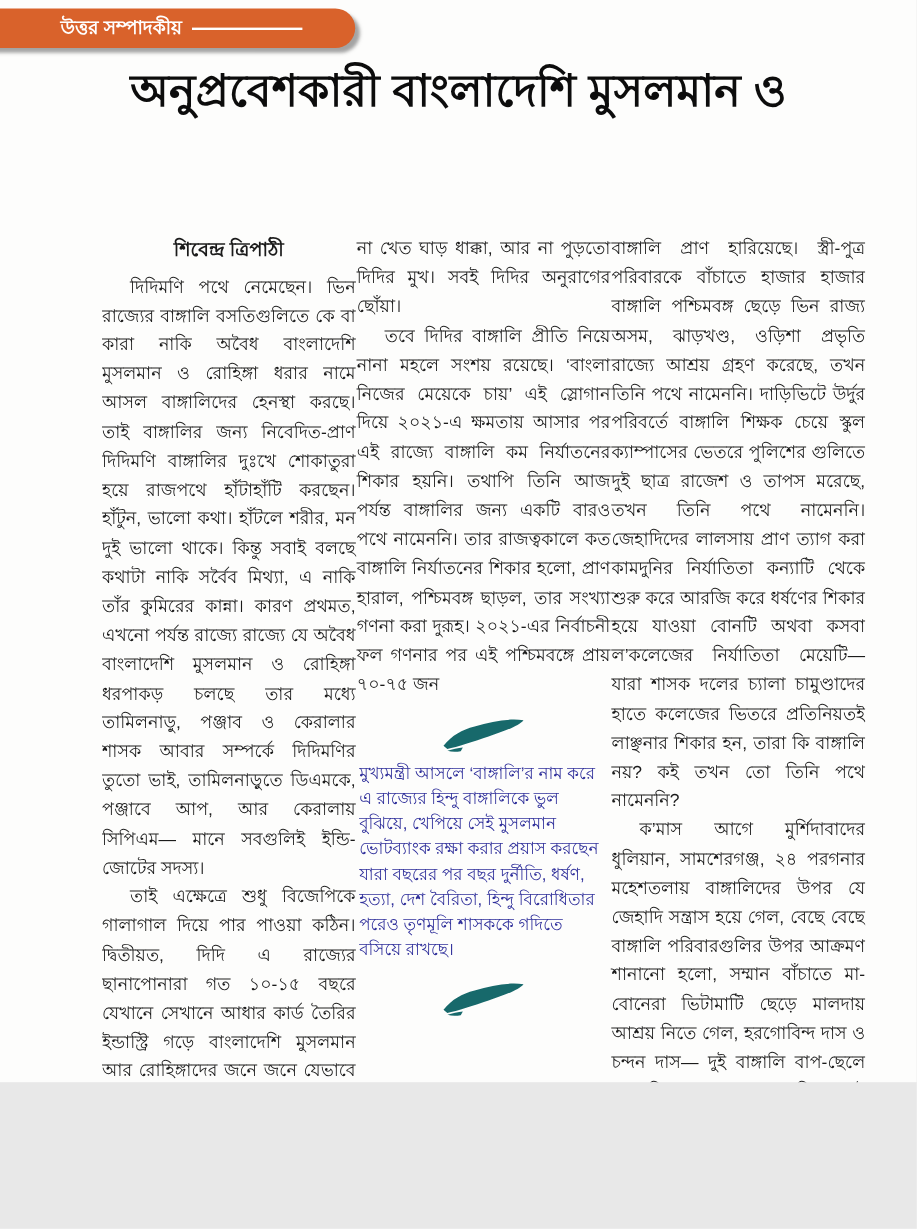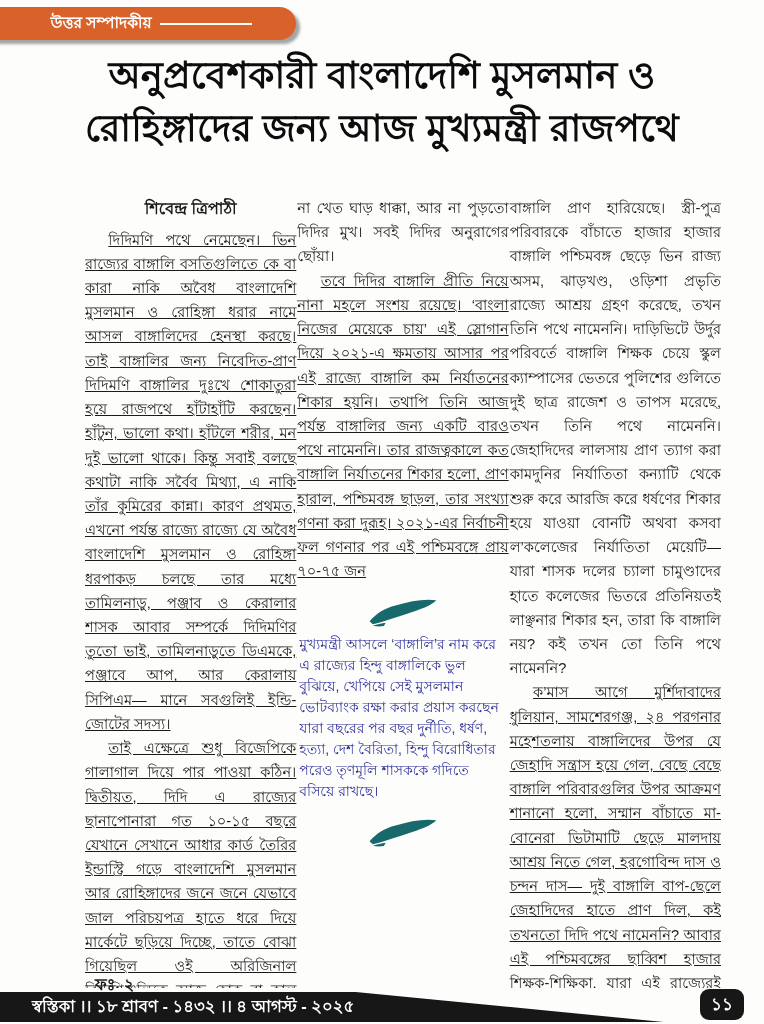--- a/index.html
+++ b/index.html
@@ -4,21 +4,21 @@
 <style>
   :root{
     --accent_orange:#d9622b;
     --brush_teal:#17696b;
     --quote_navy:#30309b;
     --footer_black:#171717;
   }
   html,body{margin:0;padding:0;background:#e8e8e8;}
   .page{
     position:relative;
-    width:764px;height:1024px;
+    width:764px;height:902px;
     background:#fdfdfc;
     overflow:hidden;
     font-family:"Liberation Sans", sans-serif;
     color:#1b1b1b;
     margin:0 auto;
   }
   
   .header-tab{
     position:absolute;left:-28px;top:7px;
     width:324px;height:33px;
@@ -49,21 +49,21 @@
   }
   .col{
     flex:1 1 0;min-width:0;
     font-size:14.6px;line-height:1.66;text-align:justify;
   }
   .byline{
     text-align:center;font-weight:700;font-size:16px;
     margin:0 0 5px 0;
   }
   .para{margin:0;}
-  .para.indent{text-indent:1.6em;text-decoration:underline;}
+  .para.indent{text-indent:1.6em;}
   .brush-wrap{text-align:center;margin:14px 0 8px 0;line-height:0;}
   .brush-wrap svg{width:74px;height:28px;transform:rotate(-4deg);}
   .brush-wrap.bottom{margin-top:16px;}
   .pull-quote{
     margin:6px 2px 0 2px;
     color:var(--quote_navy);
     font-weight:400;font-size:14px;line-height:1.5;
     text-align:left;text-indent:0;
   }
   
@@ -96,21 +96,20 @@
 
 <div class="page">
 
   <div class="header-tab">
     <span class="tab-label">উত্তর সম্পাদকীয়</span>
     <span class="tab-rule"></span>
   </div>
 
   <div class="headline">
     <div>অনুপ্রবেশকারী বাংলাদেশি মুসলমান ও</div>
-    <div>রোহিঙ্গাদের জন্য আজ মুখ্যমন্ত্রী রাজপথে</div>
   </div>
 
   <div class="cols">
 
     <div class="col">
       <p class="byline">শিবেন্দ্র ত্রিপাঠী</p>
       <p class="para indent">দিদিমণি পথে নেমেছেন। ভিন রাজ্যের বাঙ্গালি বসতিগুলিতে কে বা কারা নাকি অবৈধ বাংলাদেশি মুসলমান ও রোহিঙ্গা ধরার নামে আসল বাঙ্গালিদের হেনস্থা করছে। তাই বাঙ্গালির জন্য নিবেদিত-প্রাণ দিদিমণি বাঙ্গালির দুঃখে শোকাতুরা হয়ে রাজপথে হাঁটাহাঁটি করছেন। হাঁটুন, ভালো কথা। হাঁটলে শরীর, মন দুই ভালো থাকে। কিন্তু সবাই বলছে কথাটা নাকি সর্বৈব মিথ্যা, এ নাকি তাঁর কুমিরের কান্না। কারণ প্রথমত, এখনো পর্যন্ত রাজ্যে রাজ্যে যে অবৈধ বাংলাদেশি মুসলমান ও রোহিঙ্গা ধরপাকড় চলছে তার মধ্যে তামিলনাড়ু, পঞ্জাব ও কেরালার শাসক আবার সম্পর্কে দিদিমণির তুতো ভাই, তামিলনাড়ুতে ডিএমকে, পঞ্জাবে আপ, আর কেরালায় সিপিএম— মানে সবগুলিই ইন্ডি-জোটের সদস্য।</p>
       <p class="para indent">তাই এক্ষেত্রে শুধু বিজেপিকে গালাগাল দিয়ে পার পাওয়া কঠিন। দ্বিতীয়ত, দিদি এ রাজ্যের ছানাপোনারা গত ১০-১৫ বছরে যেখানে সেখানে আধার কার্ড তৈরির ইন্ডাস্ট্রি গড়ে বাংলাদেশি মুসলমান আর রোহিঙ্গাদের জনে জনে যেভাবে জাল পরিচয়পত্র হাতে ধরে দিয়ে মার্কেটে ছড়িয়ে দিচ্ছে, তাতে বোঝা গিয়েছিল ওই অরিজিনাল বিদেশিগুলিকে আজ হোক বা কাল হোক কোনো সরকার গলায় গামছা জড়িয়ে হিড় হিড় করে টেনে রাজ্যের বাইরে বের করে দেবে। ওই দাঙ্গাবাজ জেহাদি অপরাধীগুলিকে পুষে তারা আর যাইহোক দিদির মতো নিজ রাজ্যের সর্বনাশ হতে দেবে না। তাই এই ‘বিদেশি খেদাও অভিযান’ পক্ষান্তরে দিদির কারণেই ঘটছে। দিদি যদি তাদের হাতে ভুয়া আধার কার্ড, ভোটার কার্ড, রেশন কার্ড ধরিয়ে না দিতেন তবে তারা আজ</p>
     </div>
 

